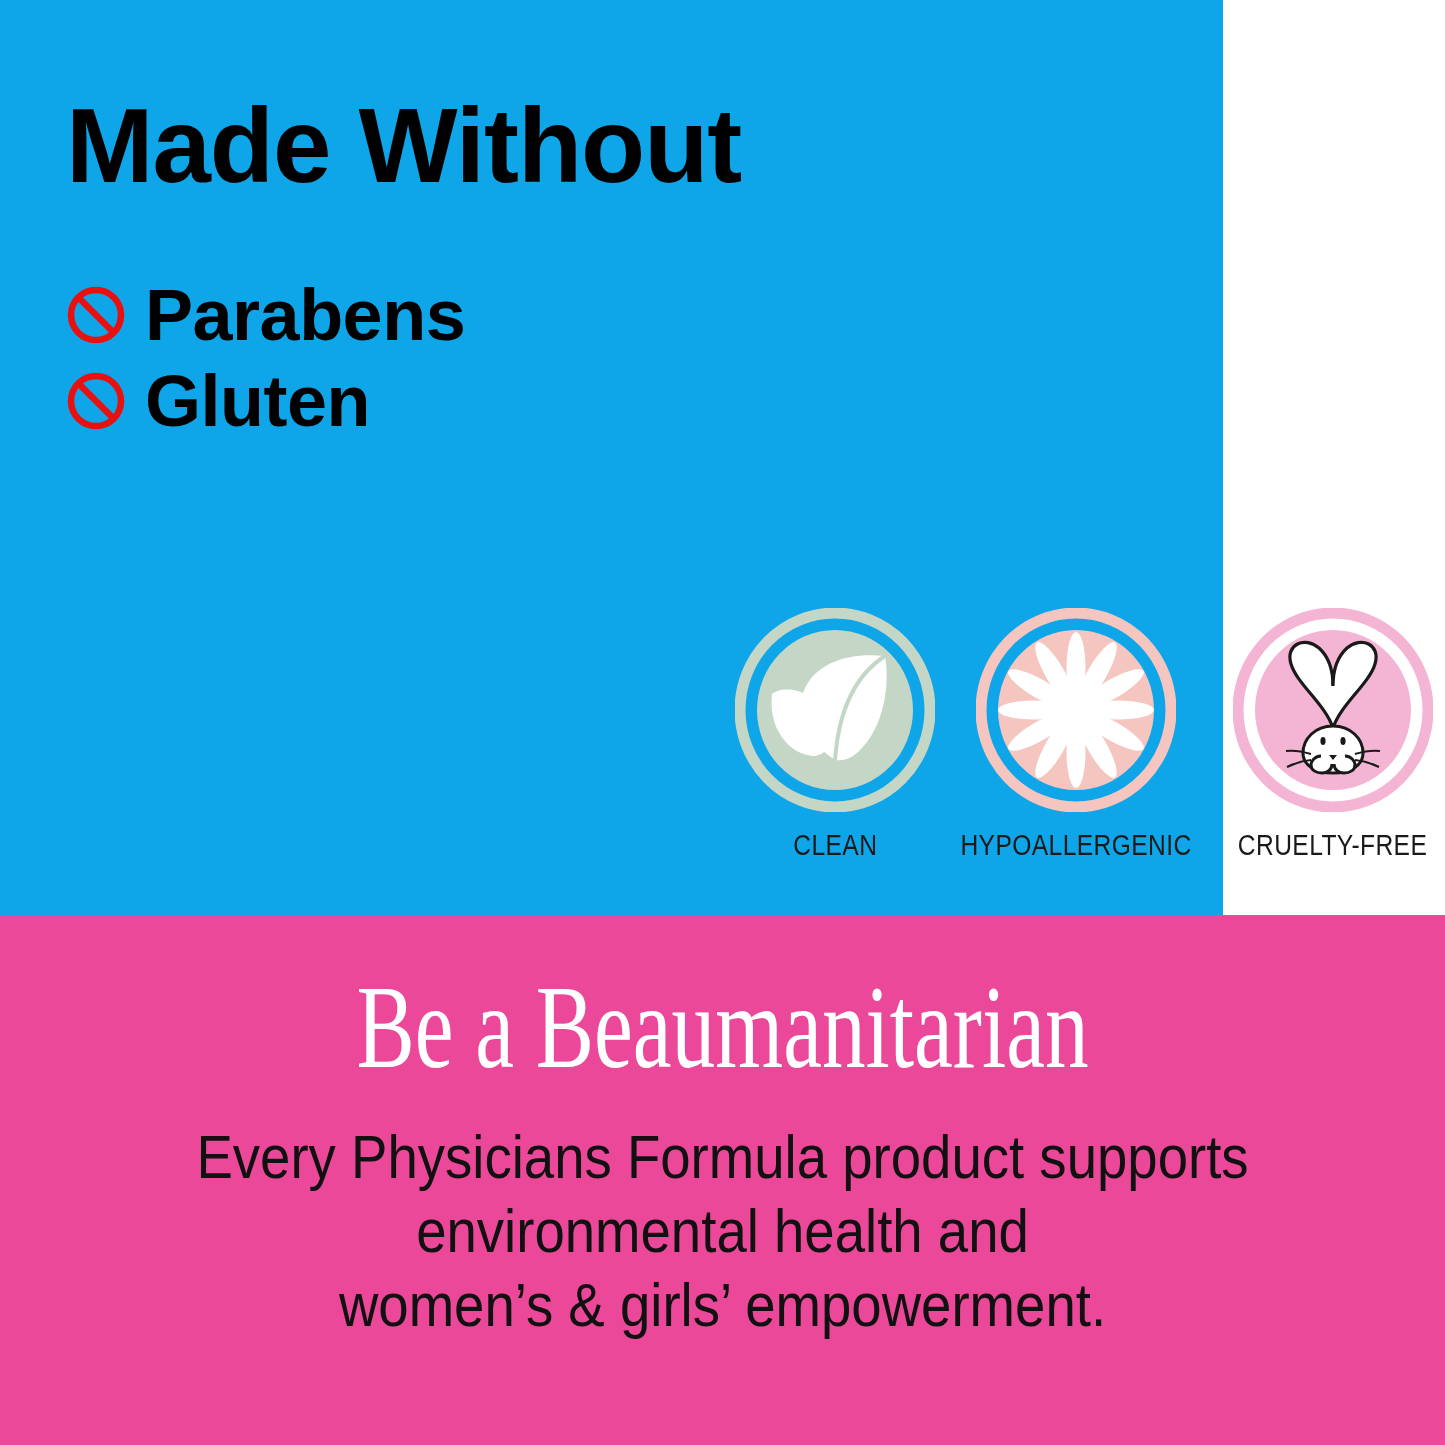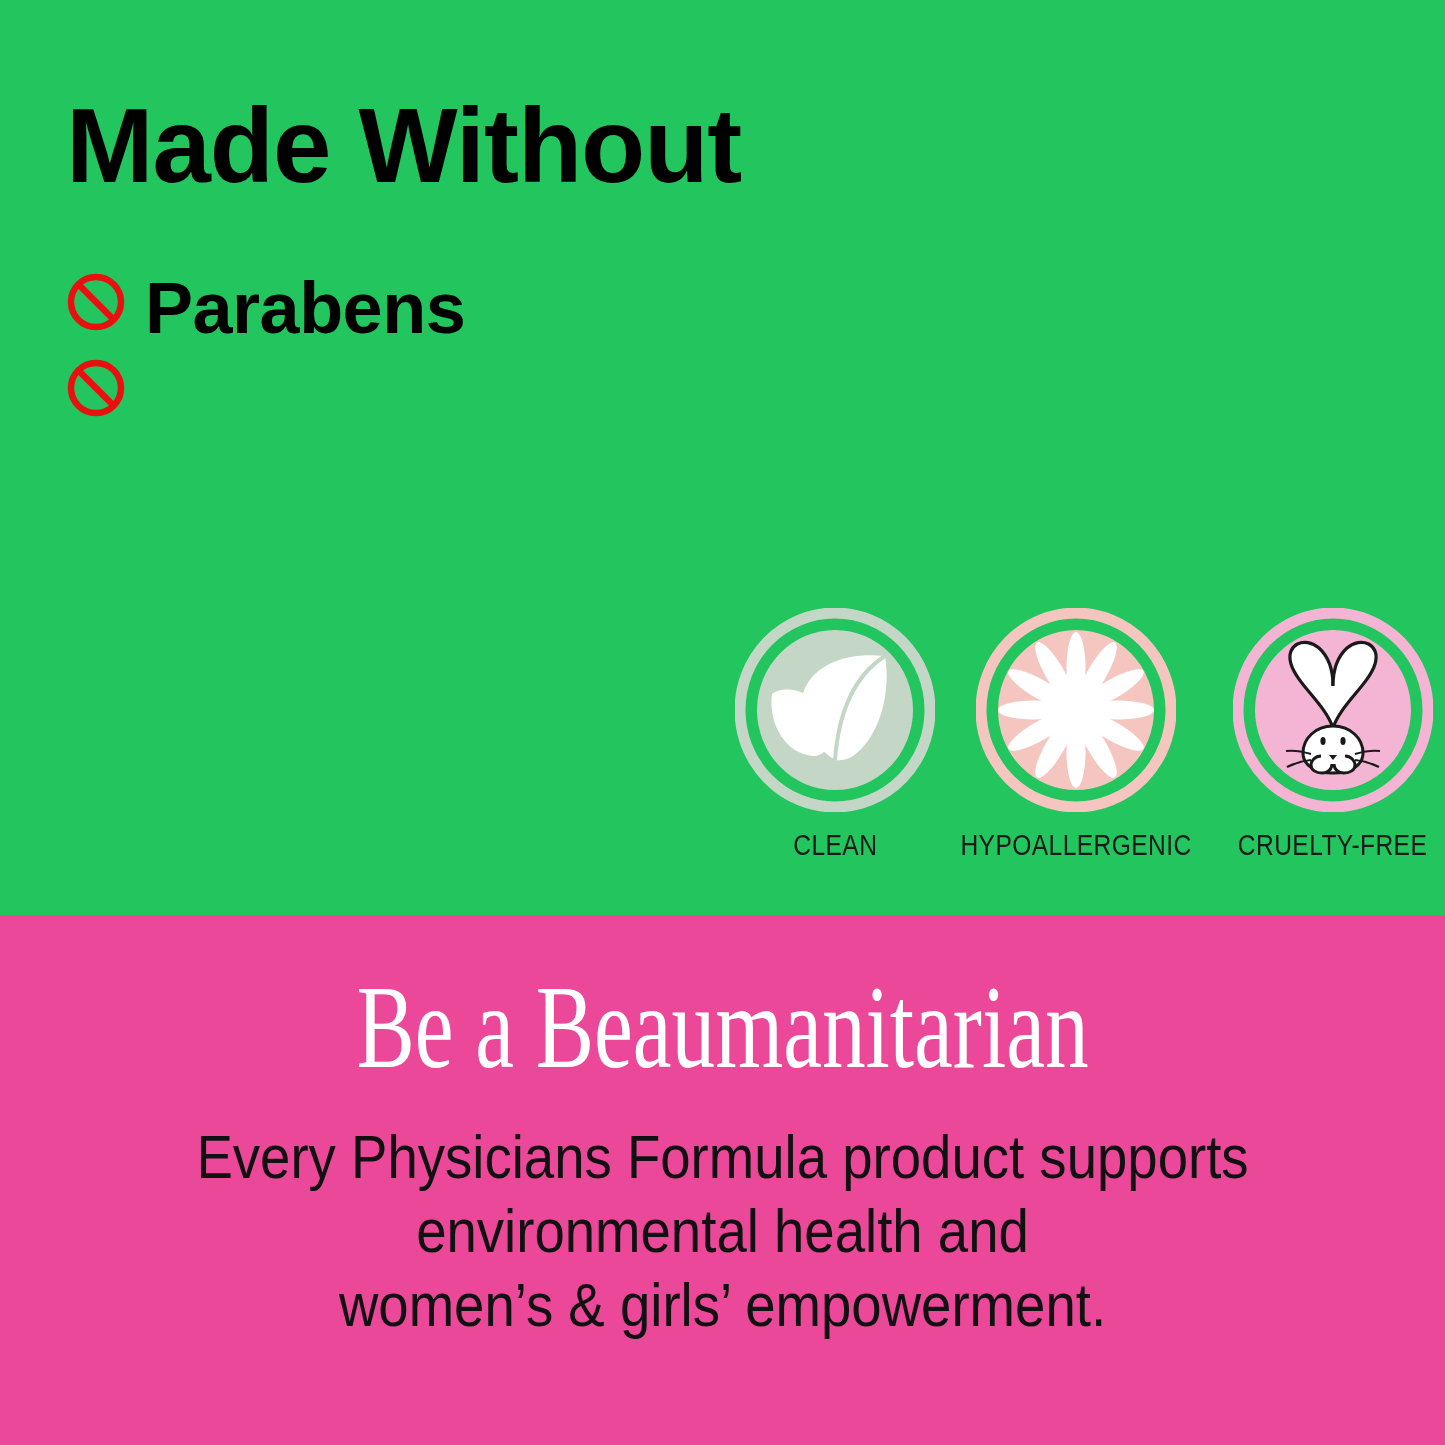--- a/index.html
+++ b/index.html
@@ -18,23 +18,23 @@
     width: 1445px;
     height: 1445px;
     background: #ffffff;
   }
 
   
   .top-section {
     position: absolute;
     left: 0;
     top: 0;
-    width: 1445px;
+    width: 1223px;
     height: 915px;
-    background: #22c55e;
+    background: #0ea5e9;
   }
 
   .made-without-title {
     position: absolute;
     left: 66px;
     top: 93px;
     font-family: "Liberation Sans", sans-serif;
     font-weight: bold;
     font-size: 105px;
     line-height: 1.0;
@@ -44,20 +44,21 @@
   }
 
   .exclusion-list {
     position: absolute;
     left: 66px;
     top: 272px;
     width: 700px;
   }
   .exclusion-row {
     display: flex;
+    align-items: center;
     height: 86px;
   }
   .no-icon {
     position: relative;
     width: 60px;
     height: 60px;
     flex: 0 0 60px;
     margin-right: 19px;
   }
   .no-icon svg { display: block; width: 60px; height: 60px; }
@@ -159,20 +160,21 @@
         <span class="exclusion-label">Parabens</span>
       </div>
 
       <div class="exclusion-row">
         <span class="no-icon">
           <svg viewBox="0 0 60 60" xmlns="http://www.w3.org/2000/svg">
             <circle cx="30" cy="30" r="25" fill="none" stroke="#e8110f" stroke-width="6.5"></circle>
             <line x1="13.5" y1="13.5" x2="46.5" y2="46.5" stroke="#e8110f" stroke-width="6.5" stroke-linecap="butt"></line>
           </svg>
         </span>
+        <span class="exclusion-label">Gluten</span>
       </div>
 
     </div>
 
     <div class="badges">
 
       <div class="badge">
         <span class="badge-mark">
           <svg viewBox="0 0 200 204" xmlns="http://www.w3.org/2000/svg">
             <ellipse cx="100" cy="102" rx="95" ry="97" fill="none" stroke="#c4d6c6" stroke-width="11"></ellipse>

